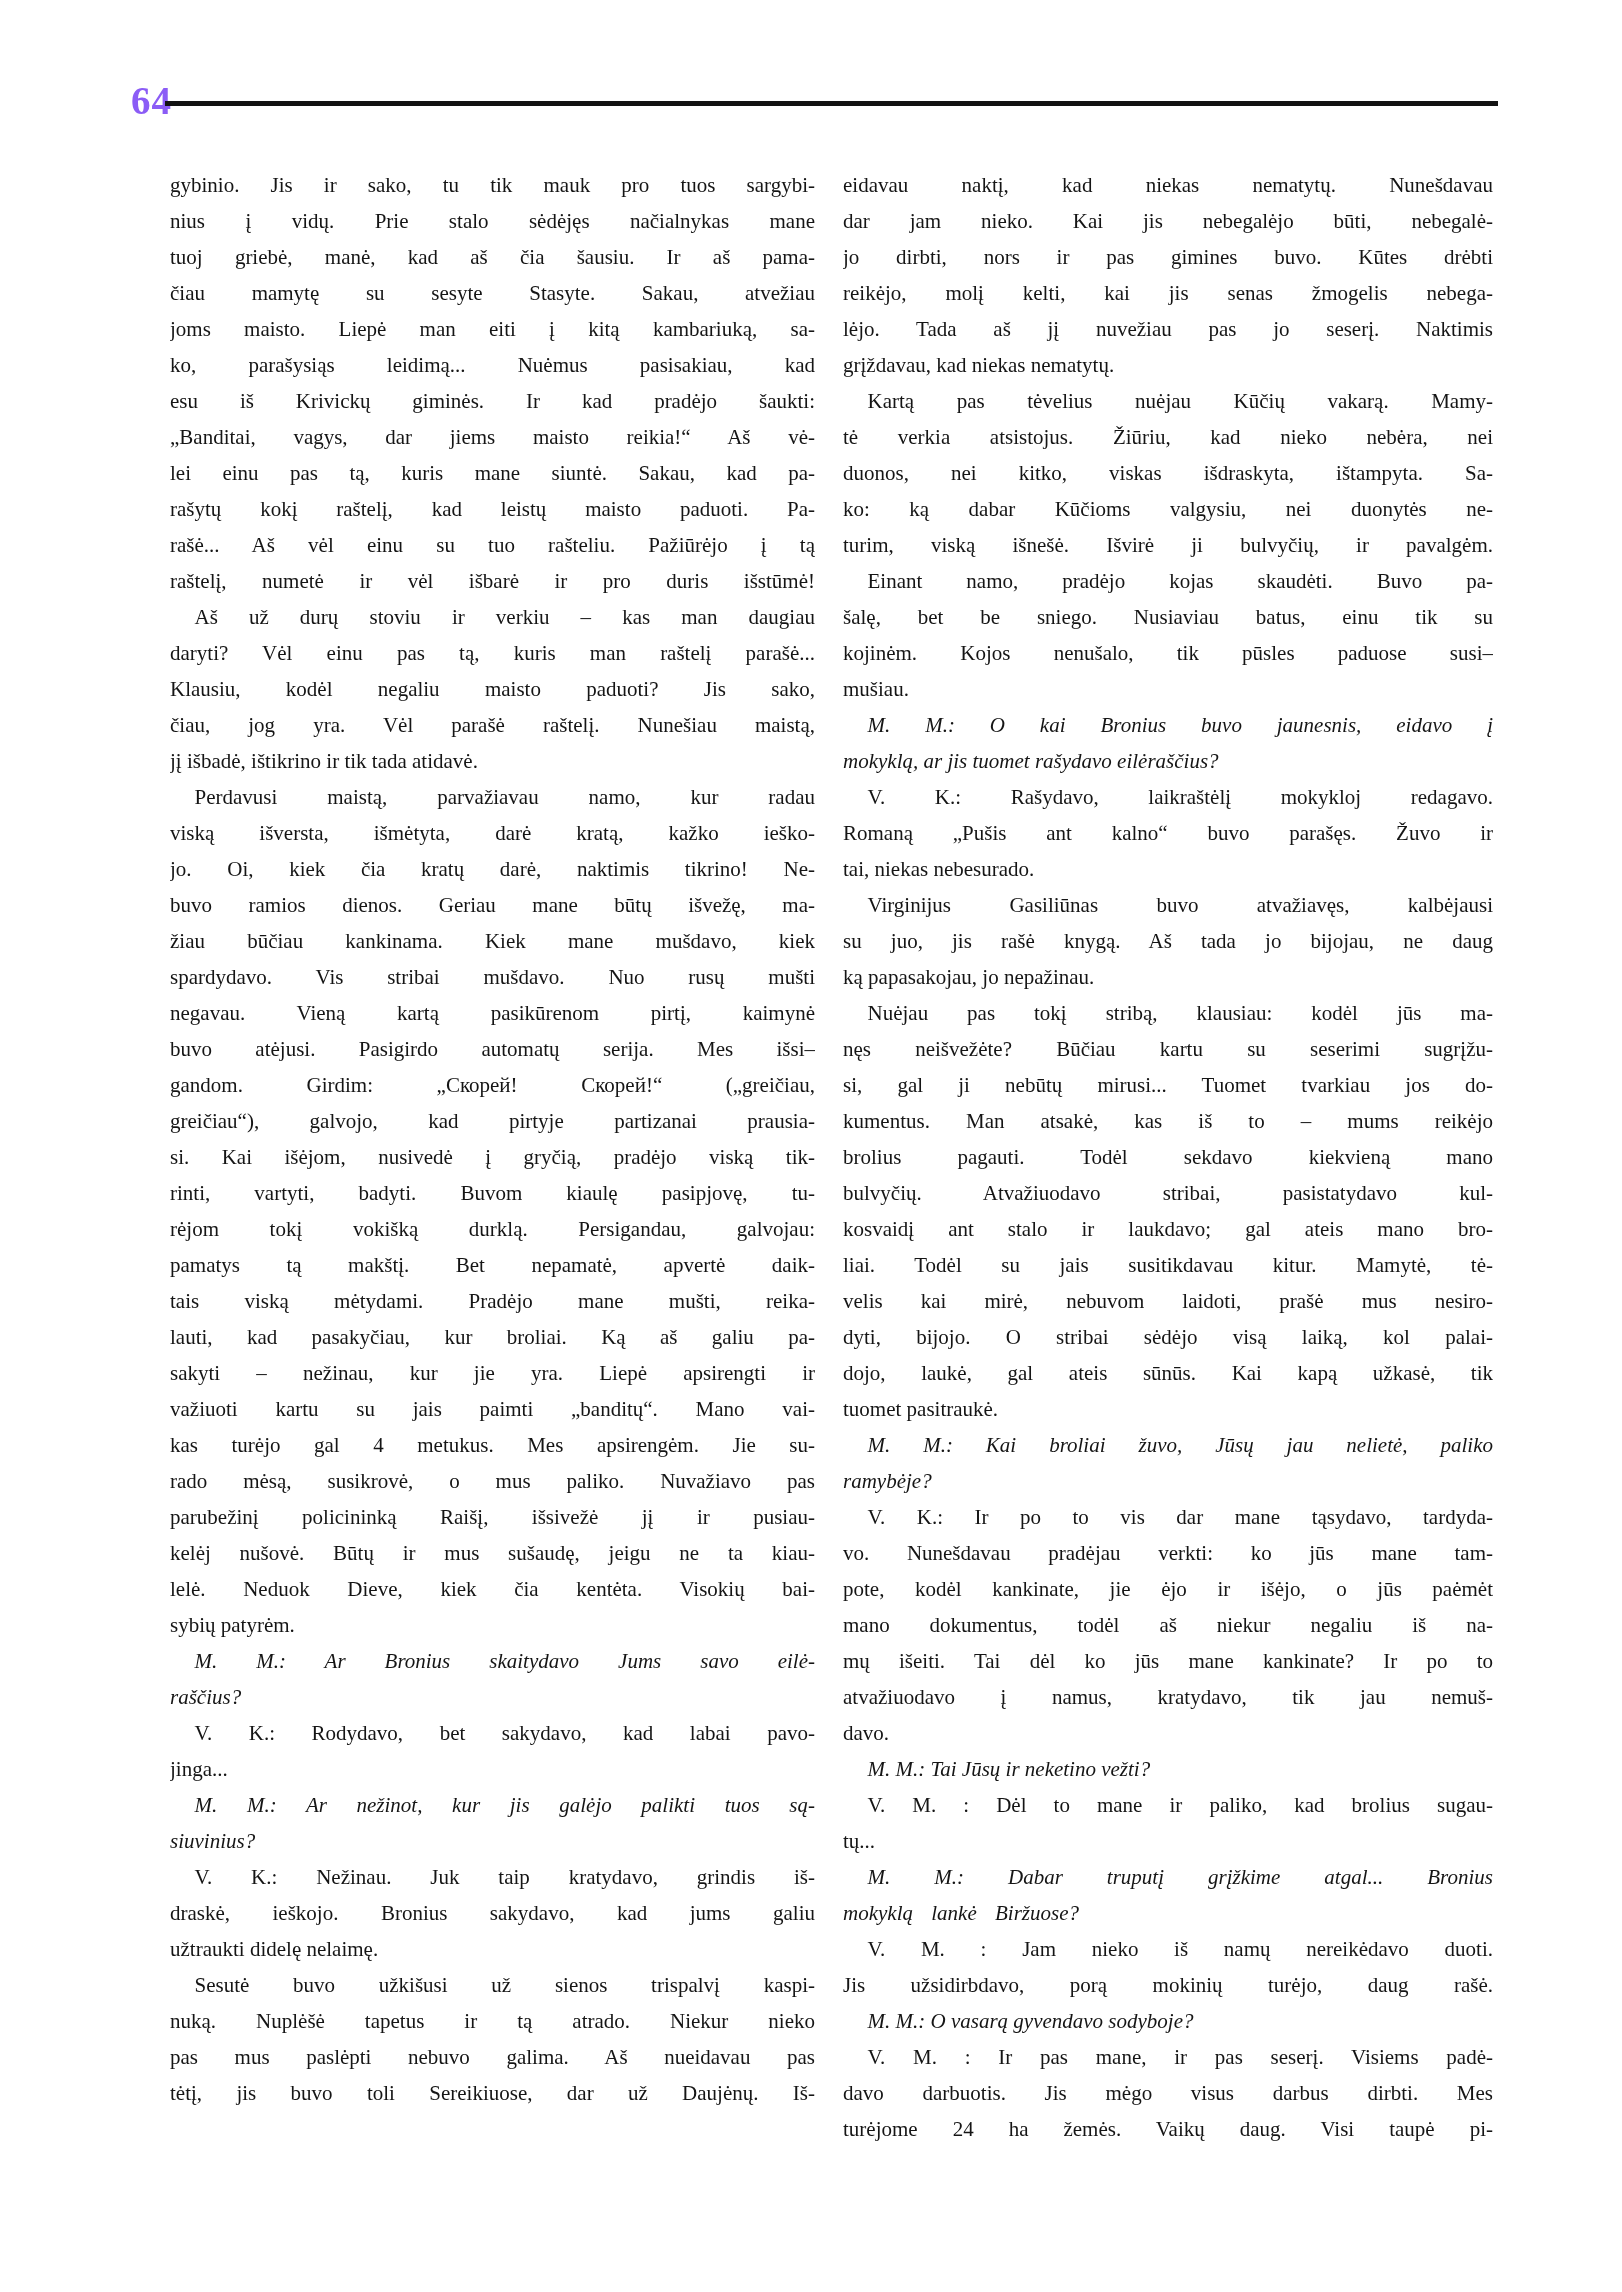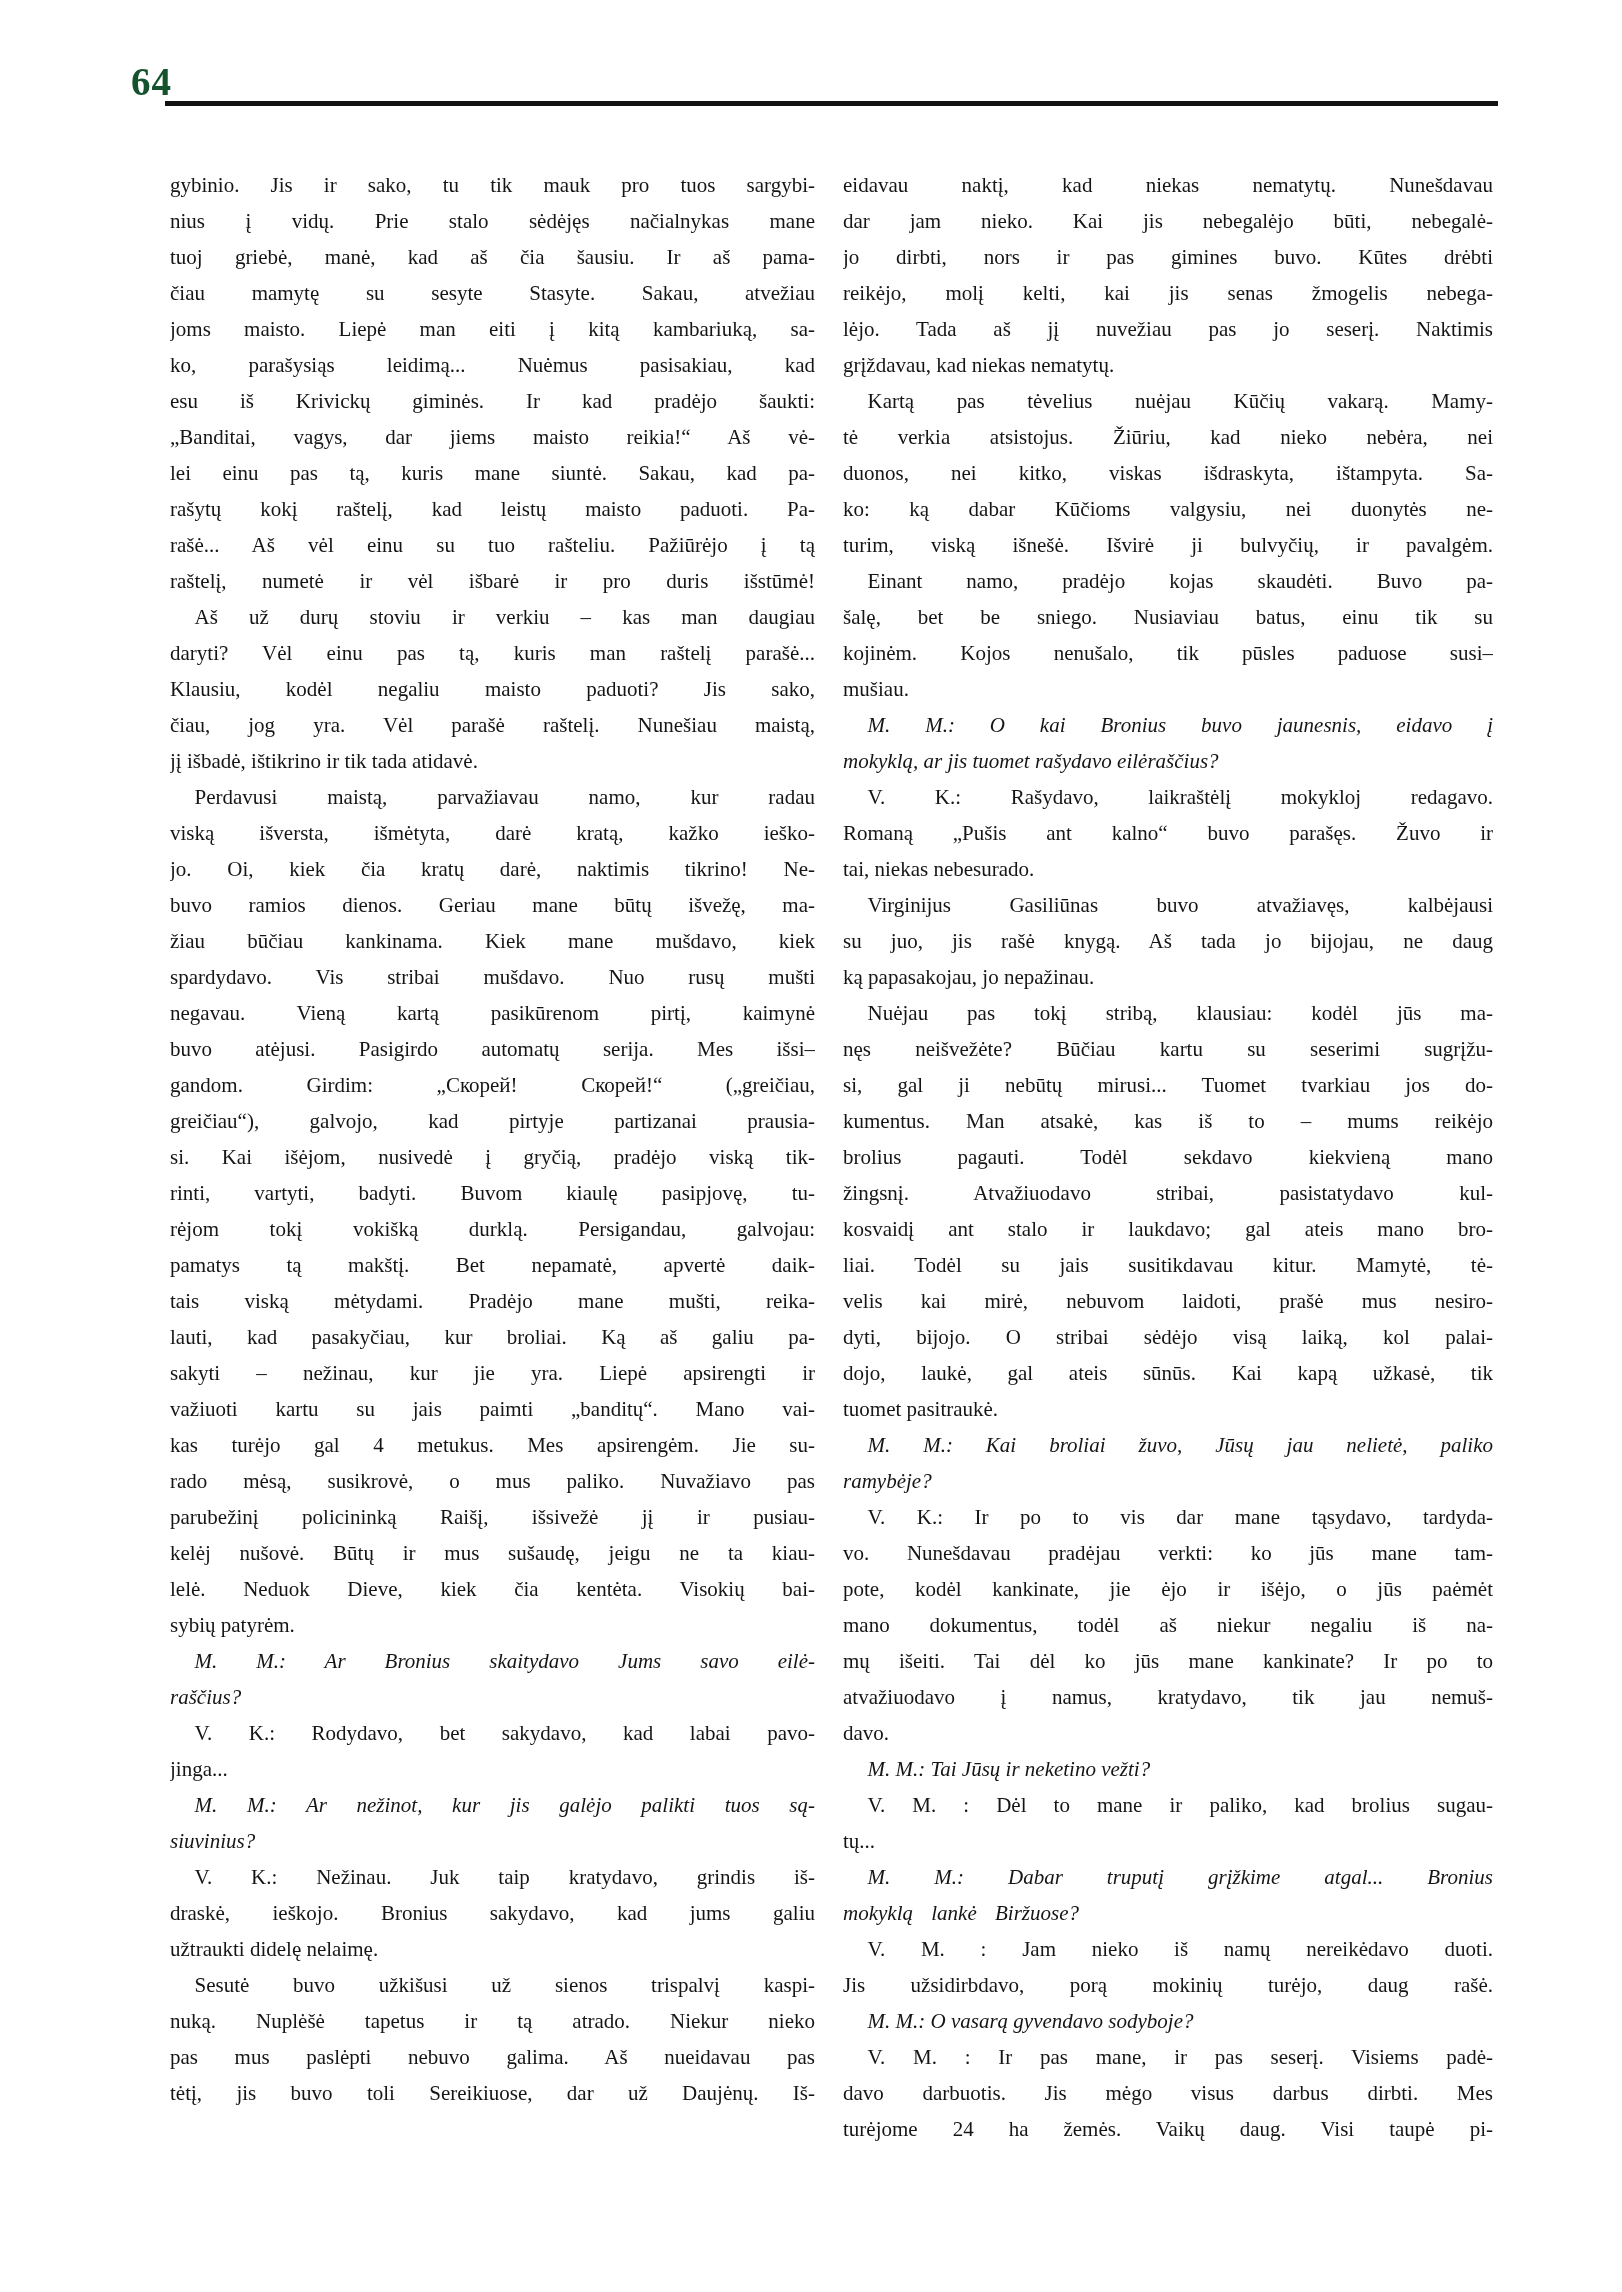--- a/index.html
+++ b/index.html
@@ -5,23 +5,23 @@
   html, body { margin: 0; padding: 0; }
   body {
     width: 1622px; height: 2293px;
     background: #ffffff;
     position: relative;
     font-family: "Liberation Serif", "DejaVu Serif", serif;
     color: #151515;
     overflow: hidden;
   }
   .page-number {
-    position: absolute; left: 131px; top: 62px;
+    position: absolute; left: 131px; top: 81px;
     font-size: 39px; font-weight: bold; line-height: 1;
-    color: #14532d; letter-spacing: 1px;
+    color: #8b5cf6; letter-spacing: 1px;
   }
   .header-rule {
     position: absolute; left: 165px; top: 101px;
     width: 1333px; height: 4.9px; background: #121212;
   }
   .col {
     position: absolute; top: 167px;
     font-size: 21px; line-height: 36px;
   }
   .col-left  { left: 170px; width: 645px; }
@@ -122,21 +122,21 @@
     <div class="line">Romaną „Pušis ant kalno“ buvo parašęs. Žuvo ir</div>
     <div class="line end">tai, niekas nebesurado.</div>
     <div class="line indent">Virginijus Gasiliūnas buvo atvažiavęs, kalbėjausi</div>
     <div class="line">su juo, jis rašė knygą. Aš tada jo bijojau, ne daug</div>
     <div class="line end">ką papasakojau, jo nepažinau.</div>
     <div class="line indent">Nuėjau pas tokį stribą, klausiau: kodėl jūs ma-</div>
     <div class="line">nęs neišvežėte? Būčiau kartu su seserimi sugrįžu-</div>
     <div class="line">si, gal ji nebūtų mirusi... Tuomet tvarkiau jos do-</div>
     <div class="line">kumentus. Man atsakė, kas iš to – mums reikėjo</div>
     <div class="line">brolius pagauti. Todėl sekdavo kiekvieną mano</div>
-    <div class="line">žingsnį. Atvažiuodavo stribai, pasistatydavo kul-</div>
+    <div class="line">bulvyčių. Atvažiuodavo stribai, pasistatydavo kul-</div>
     <div class="line">kosvaidį ant stalo ir laukdavo; gal ateis mano bro-</div>
     <div class="line">liai. Todėl su jais susitikdavau kitur. Mamytė, tė-</div>
     <div class="line">velis kai mirė, nebuvom laidoti, prašė mus nesiro-</div>
     <div class="line">dyti, bijojo. O stribai sėdėjo visą laiką, kol palai-</div>
     <div class="line">dojo, laukė, gal ateis sūnūs. Kai kapą užkasė, tik</div>
     <div class="line end">tuomet pasitraukė.</div>
     <div class="line indent italic">M. M.: Kai broliai žuvo, Jūsų jau nelietė, paliko</div>
     <div class="line italic end">ramybėje?</div>
     <div class="line indent">V. K.: Ir po to vis dar mane tąsydavo, tardyda-</div>
     <div class="line">vo. Nunešdavau pradėjau verkti: ko jūs mane tam-</div>

